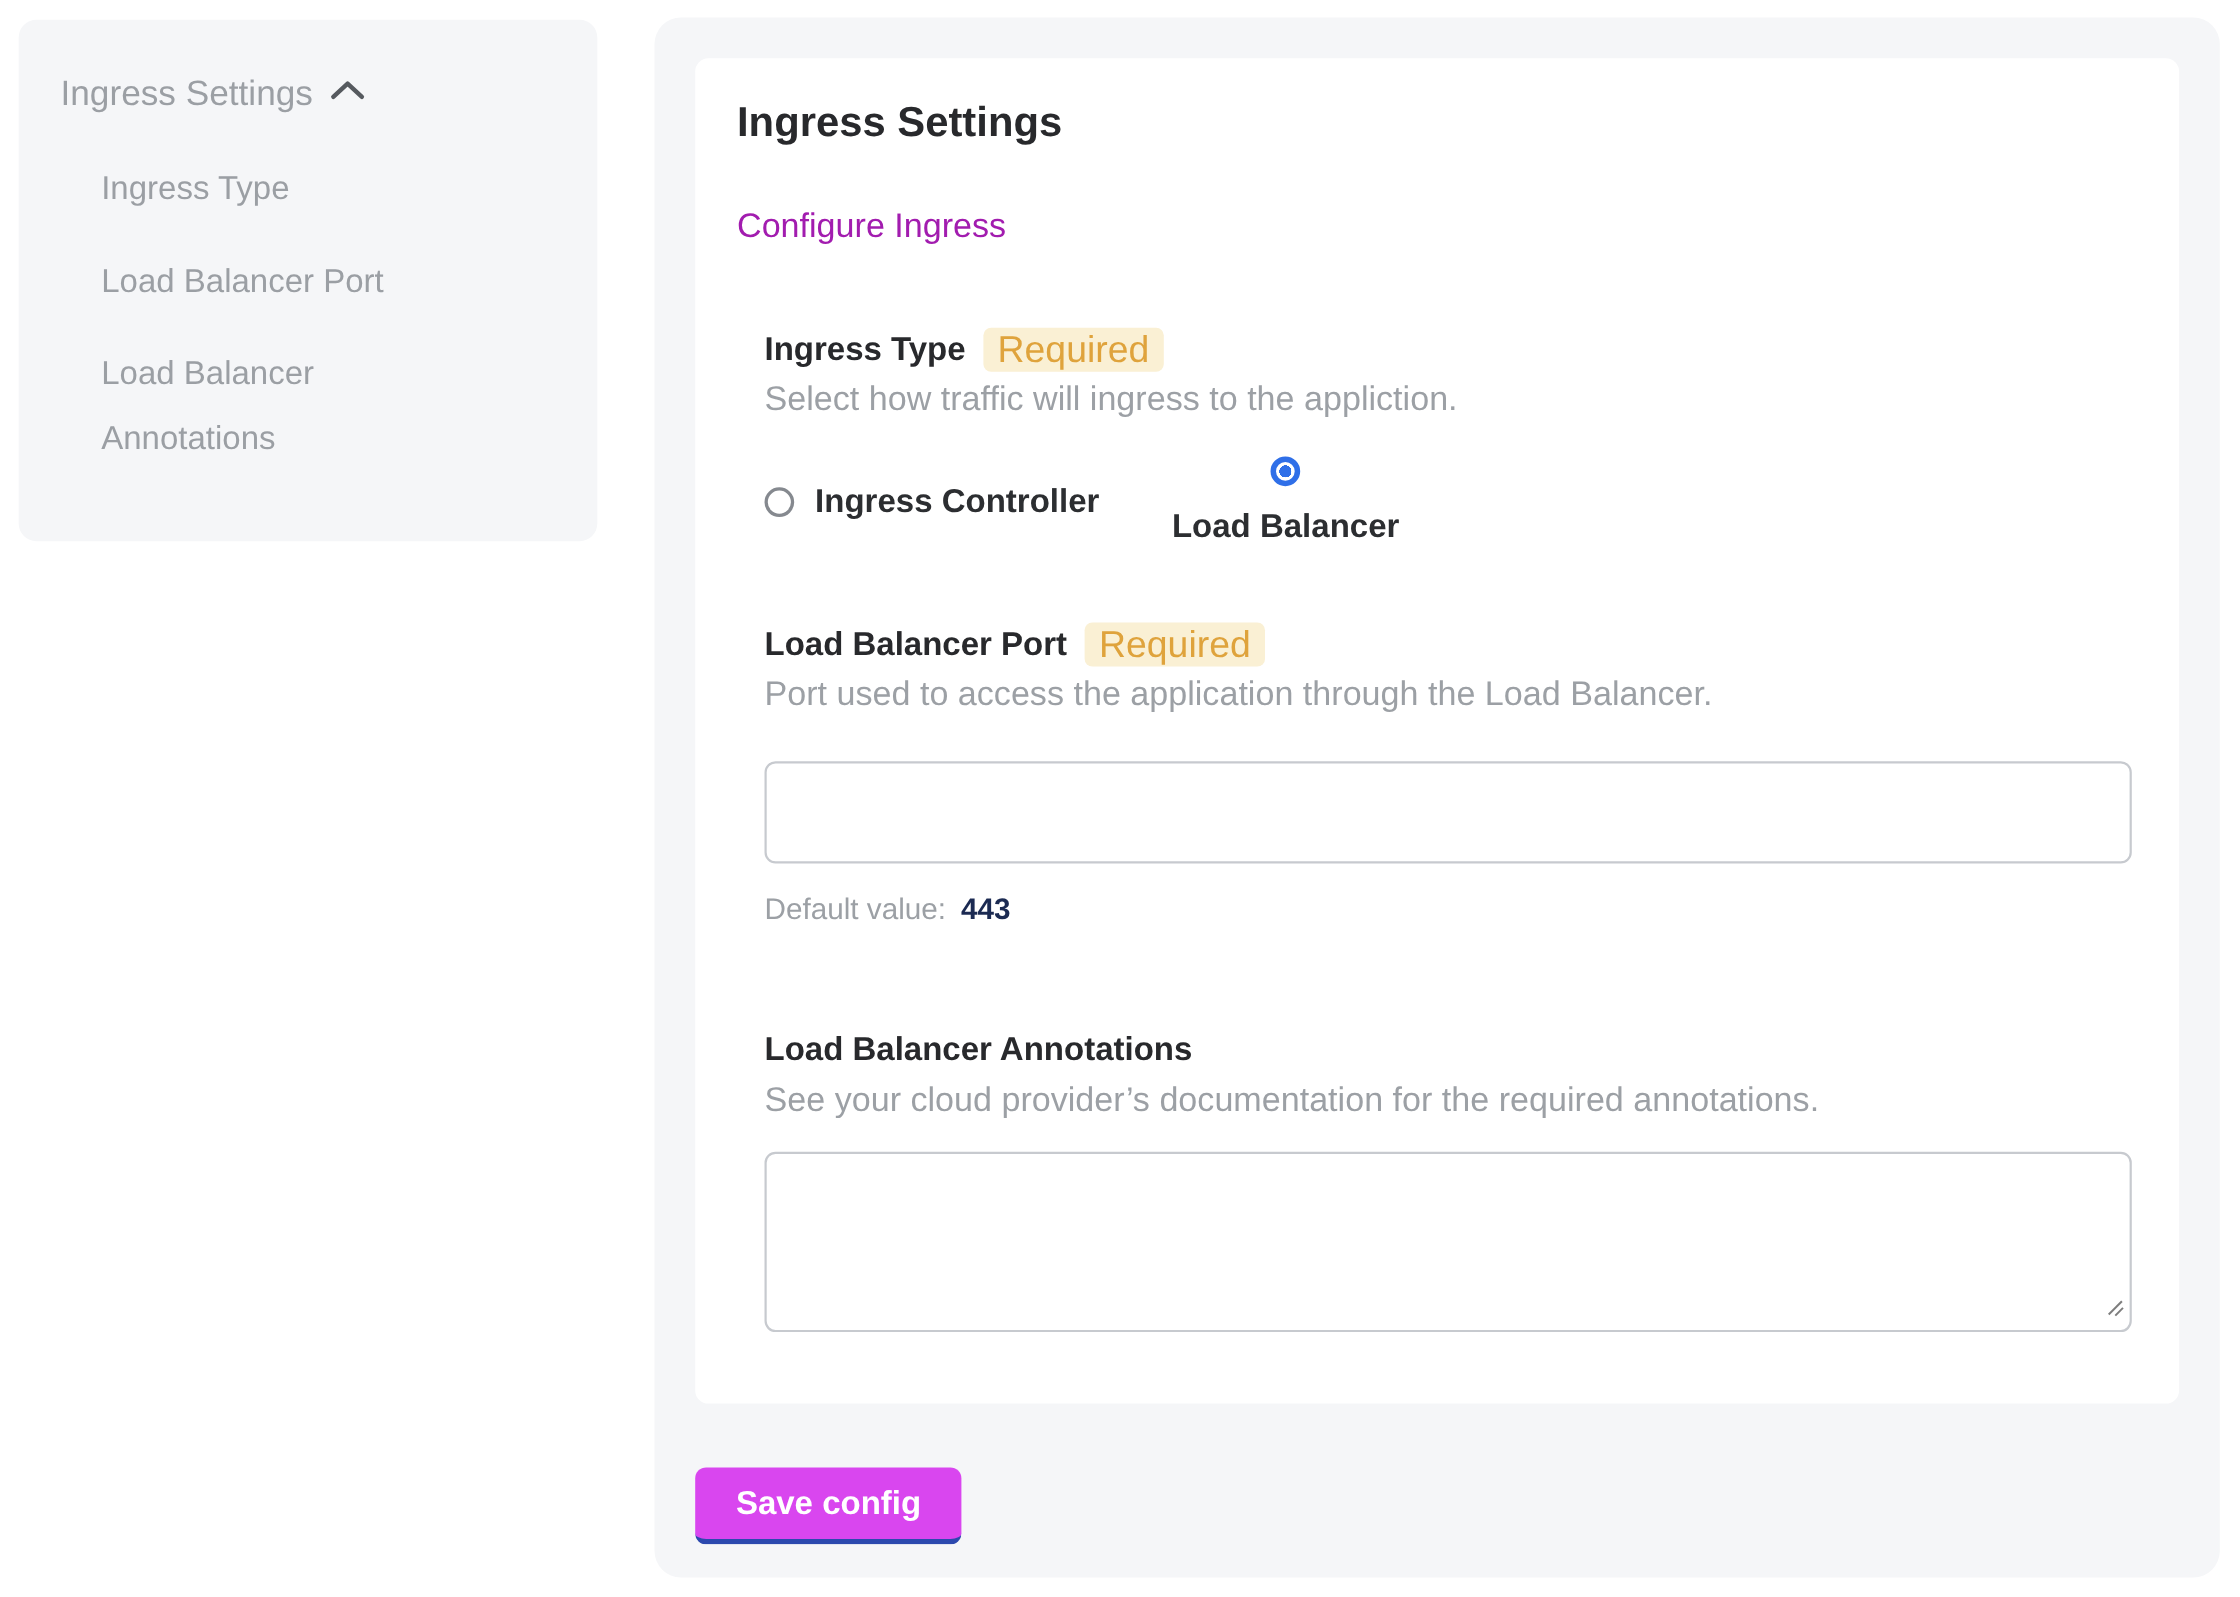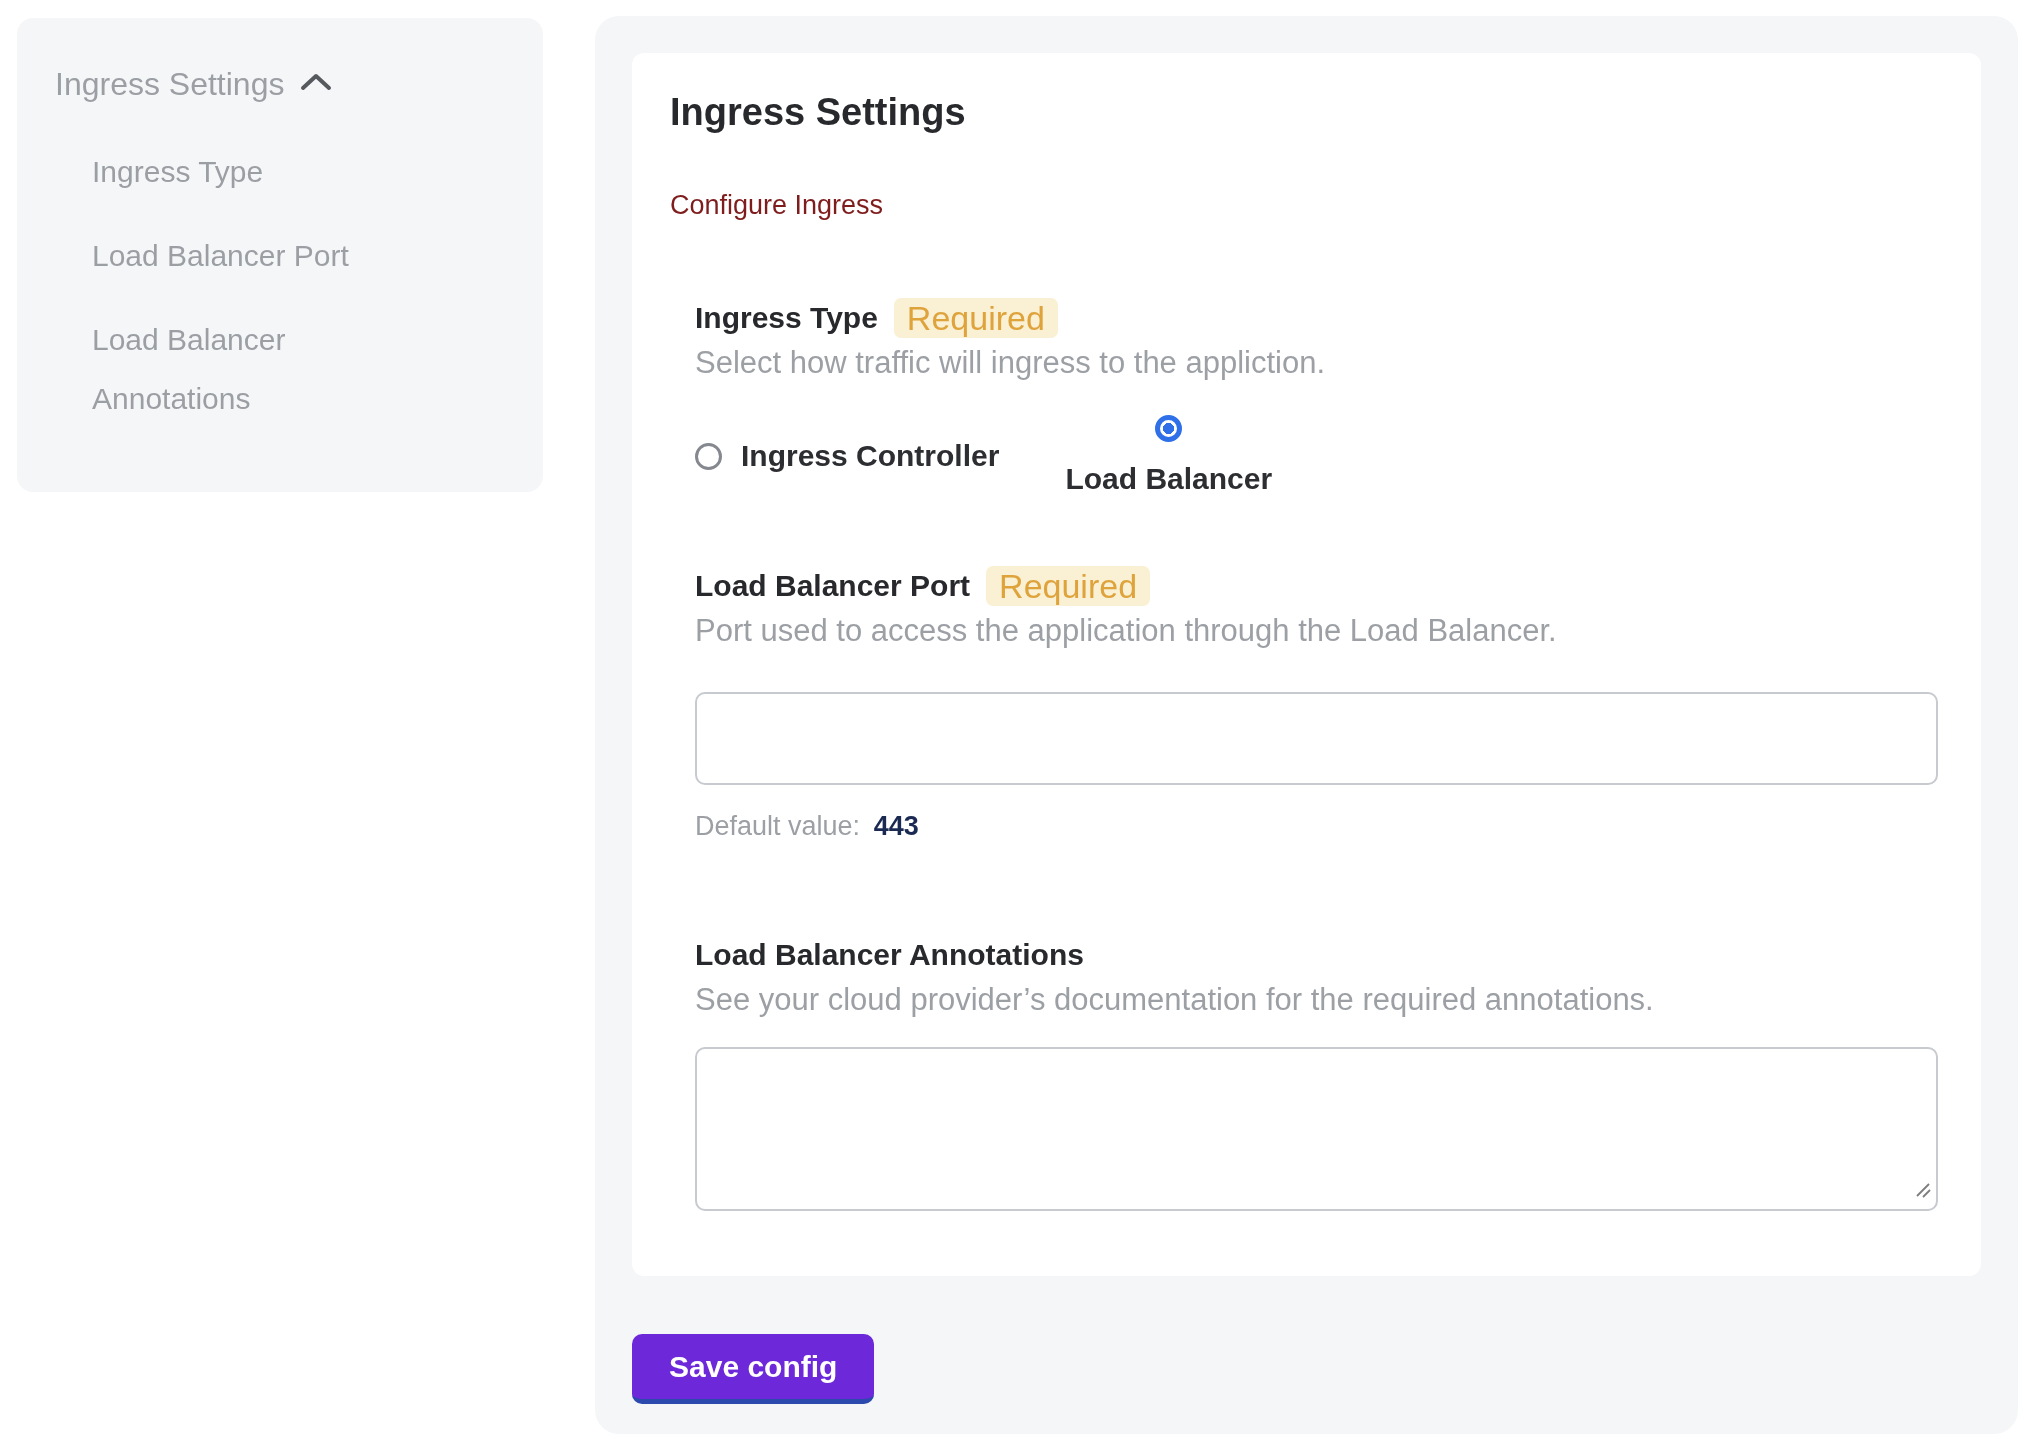--- a/index.html
+++ b/index.html
@@ -33,21 +33,21 @@
   }
   .card{
     background:#ffffff;border-radius:12px;box-sizing:border-box;
     width:1349px;height:1223px;
     padding:36px 43px 0 38px;
   }
   .card-title{
     margin:0;font-size:38px;line-height:47px;font-weight:700;color:#28292c;
   }
   .card-subtitle{
-    margin:52px 0 0 0;font-size:27px;line-height:34px;color:#7f1d1d;
+    margin:52px 0 0 0;font-size:31px;line-height:34px;color:#a21caf;
   }
   .section{margin-left:25px;}
   .section.s1{margin-top:76px;}
   .section.s2{margin-top:92px;}
   .section.s3{margin-top:92px;}
   .section-heading{
     display:flex;align-items:center;gap:16px;height:40px;
   }
   .section-label{
     font-size:30px;font-weight:700;color:#28292c;line-height:40px;
@@ -89,21 +89,21 @@
     border:2px solid #c7cacf;border-radius:10px;background:#ffffff;
     font-family:"Liberation Sans", sans-serif;font-size:28px;
     padding:14px 20px;color:#28292c;resize:none;outline:none;
   }
   .resize-handle{
     position:absolute;right:5px;bottom:7px;pointer-events:none;
   }
   
   .save-button{
     display:inline-block;margin:58px 0 0 0;height:70px;padding:0 37px;
-    background:#6d28d9;border:none;border-bottom:5px solid #2c49ae;
+    background:#d946ef;border:none;border-bottom:5px solid #2c49ae;
     border-radius:10px;color:#ffffff;font-size:30px;font-weight:700;
     font-family:"Liberation Sans", sans-serif;cursor:pointer;
   }
 </style>
 </head>
 <body>
 
 <aside class="sidebar">
   <div class="sidebar-header">
     <span>Ingress Settings</span>

